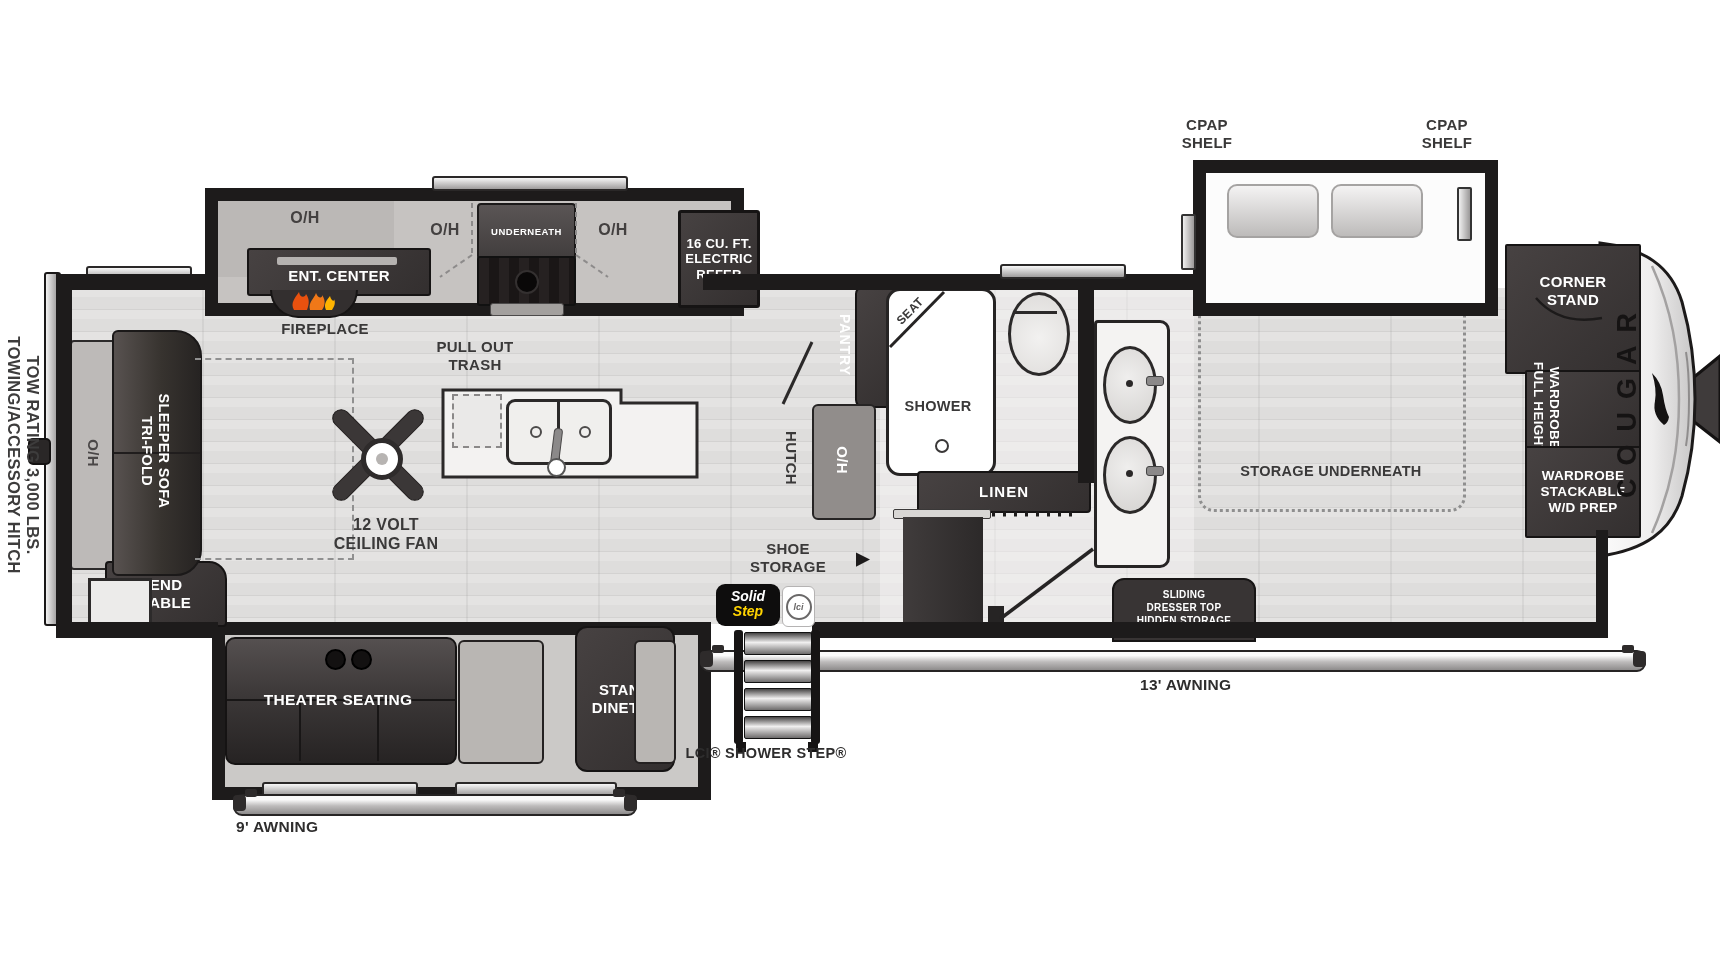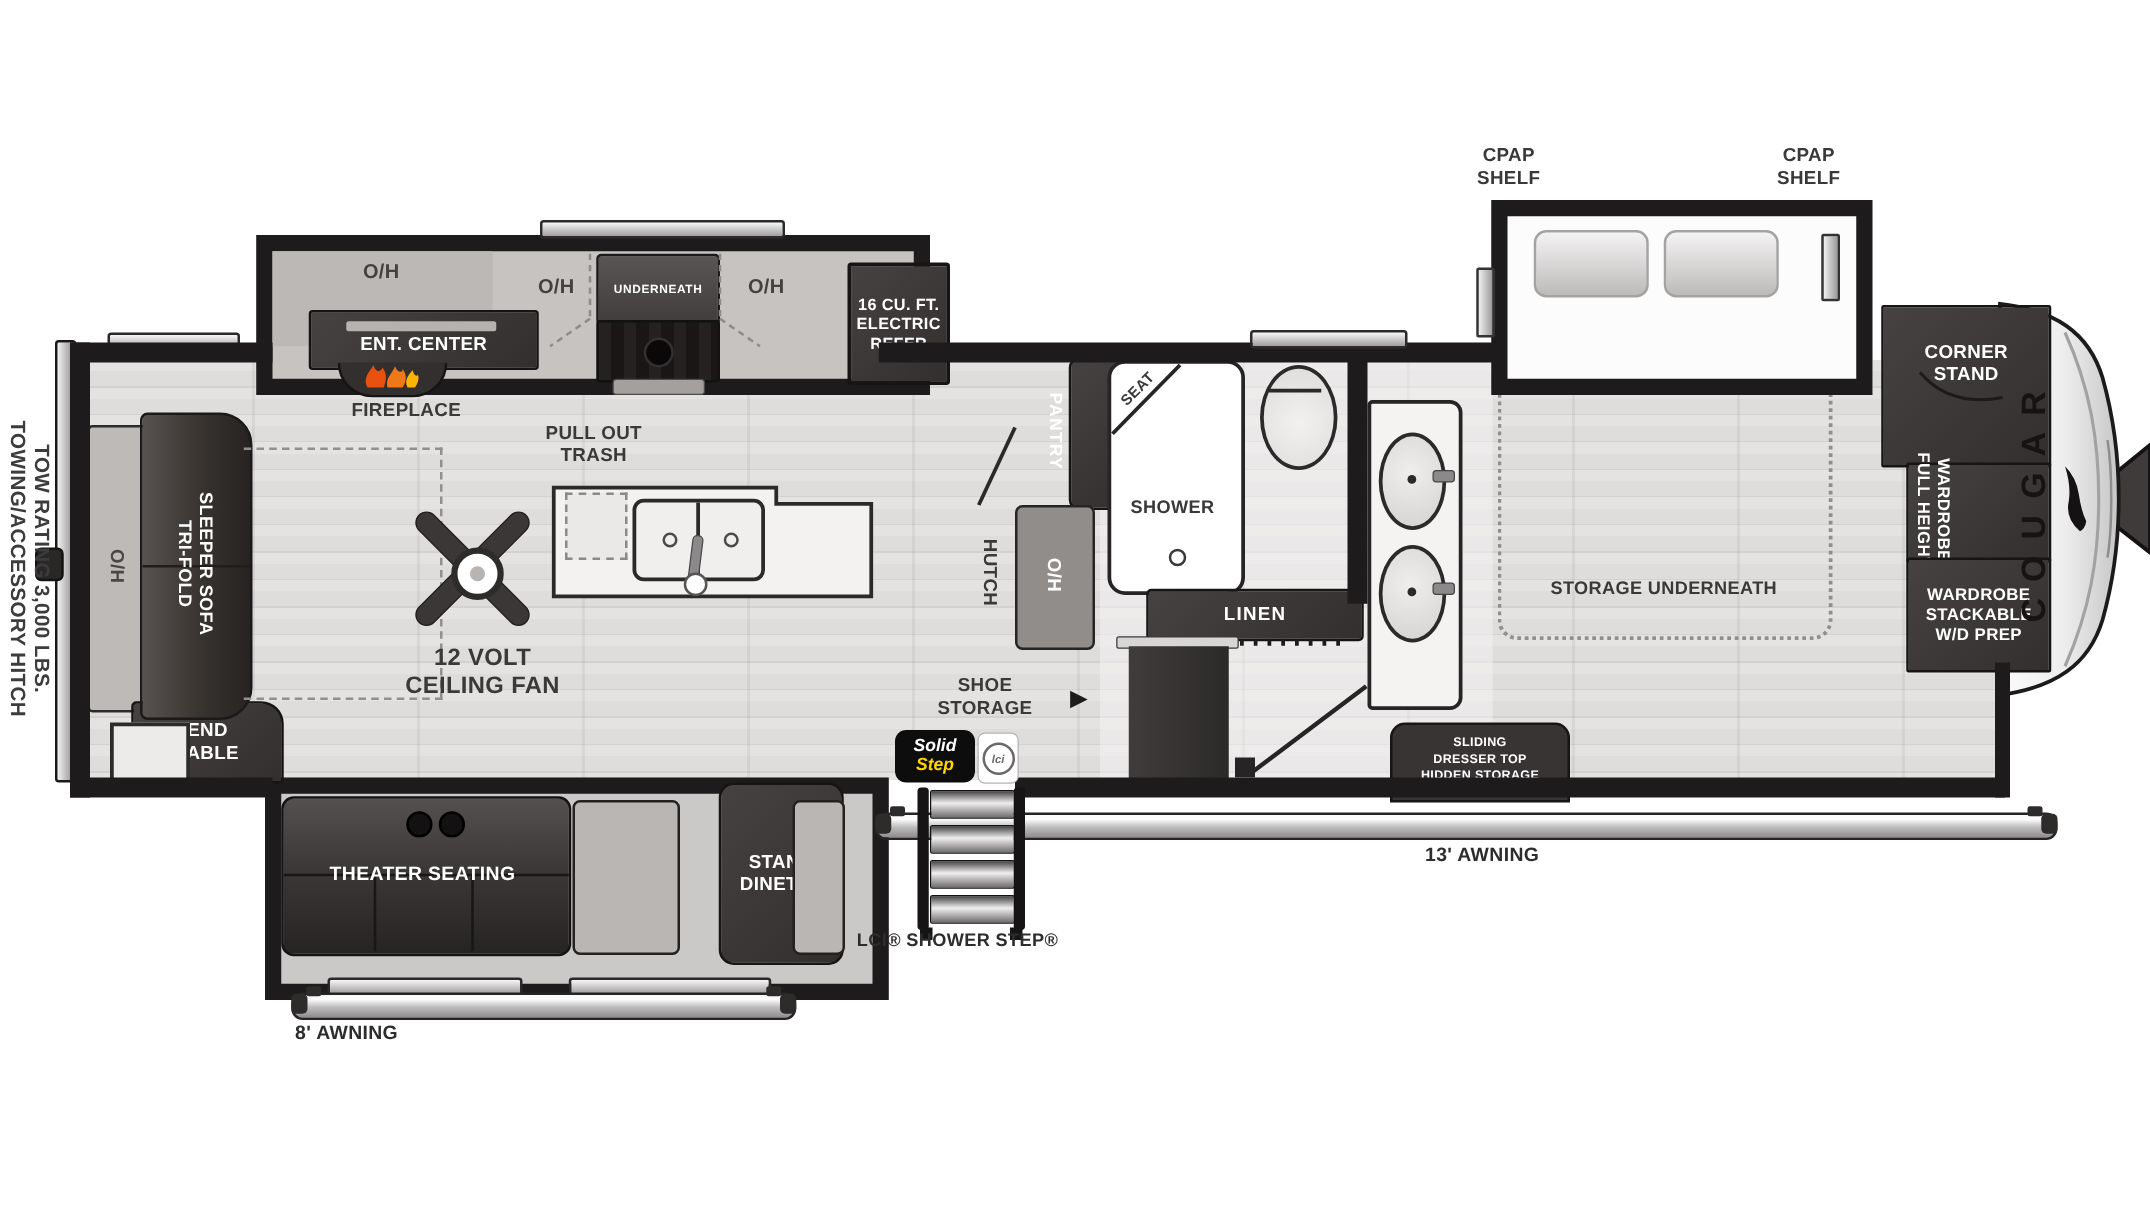--- a/index.html
+++ b/index.html
@@ -125,21 +125,21 @@
 REFER</div>
   </div>
 
   <div class="abs" style="left:317px;top:394px;width:120px;height:120px;">
     <div class="abs" style="left:0;top:52px;width:120px;height:16px;background:#3b3737;border:1px solid #201d1d;border-radius:9px;transform:rotate(45deg);"></div>
     <div class="abs" style="left:0;top:52px;width:120px;height:16px;background:#3b3737;border:1px solid #201d1d;border-radius:9px;transform:rotate(-45deg);"></div>
     <div class="abs" style="left:44px;top:44px;width:32px;height:32px;background:#fff;border:5px solid #2e2b2b;border-radius:50%;">
       <div class="abs" style="left:10px;top:10px;width:12px;height:12px;background:#b7b4b2;border-radius:50%;"></div>
     </div>
   </div>
-  <div class="abs lbl" style="left:318px;top:516px;width:136px;font-size:19px;">12 VOLT
+  <div class="abs lbl" style="left:318px;top:516px;width:136px;font-size:16px;">12 VOLT
 CEILING FAN</div>
 
   <div class="abs lbl" style="left:418px;top:338px;width:114px;font-size:15px;">PULL OUT
 TRASH</div>
   <div class="abs" style="left:452px;top:394px;width:46px;height:50px;border:2px dashed #8a8888;background:rgba(233,232,231,.9);"></div>
 
   <div class="abs" style="left:506px;top:399px;width:100px;height:60px;background:#f0efed;border:3px solid #2b2929;border-radius:9px;">
     <div class="abs" style="left:48px;top:0;width:3px;height:100%;background:#2b2929;"></div>
     <div class="abs" style="left:21px;top:24px;width:8px;height:8px;border:2px solid #4c4a4a;border-radius:50%;"></div>
     <div class="abs" style="left:70px;top:24px;width:8px;height:8px;border:2px solid #4c4a4a;border-radius:50%;"></div>
@@ -259,21 +259,21 @@
 
   <div class="abs topper" style="left:262px;top:782px;width:152px;height:11px;"></div>
   <div class="abs topper" style="left:455px;top:782px;width:158px;height:11px;"></div>
 
   <div class="abs rod" style="left:233px;top:794px;width:400px;height:18px;">
     <div class="rodcap" style="left:-2px;"></div>
     <div class="rodcap" style="right:-2px;"></div>
     <div class="rodnub" style="left:10px;"></div>
     <div class="rodnub" style="right:10px;"></div>
   </div>
-  <div class="abs lbl" style="left:236px;top:818px;width:130px;text-align:left;font-size:15.5px;color:#2e2d2d;">8' AWNING</div>
+  <div class="abs lbl" style="left:236px;top:818px;width:130px;text-align:left;font-size:15.5px;color:#2e2d2d;">9' AWNING</div>
 
   <div class="abs rod" style="left:700px;top:650px;width:942px;height:18px;">
     <div class="rodcap" style="left:-2px;"></div>
     <div class="rodcap" style="right:-2px;"></div>
     <div class="rodnub" style="left:10px;"></div>
     <div class="rodnub" style="right:10px;"></div>
   </div>
   <div class="abs lbl" style="left:1140px;top:676px;width:120px;text-align:left;font-size:15.5px;color:#2e2d2d;">13' AWNING</div>
 
   <div class="abs" style="left:716px;top:584px;width:64px;height:42px;background:#0e0d0d;border-radius:9px;text-align:center;line-height:1.05;padding-top:5px;box-sizing:border-box;">

